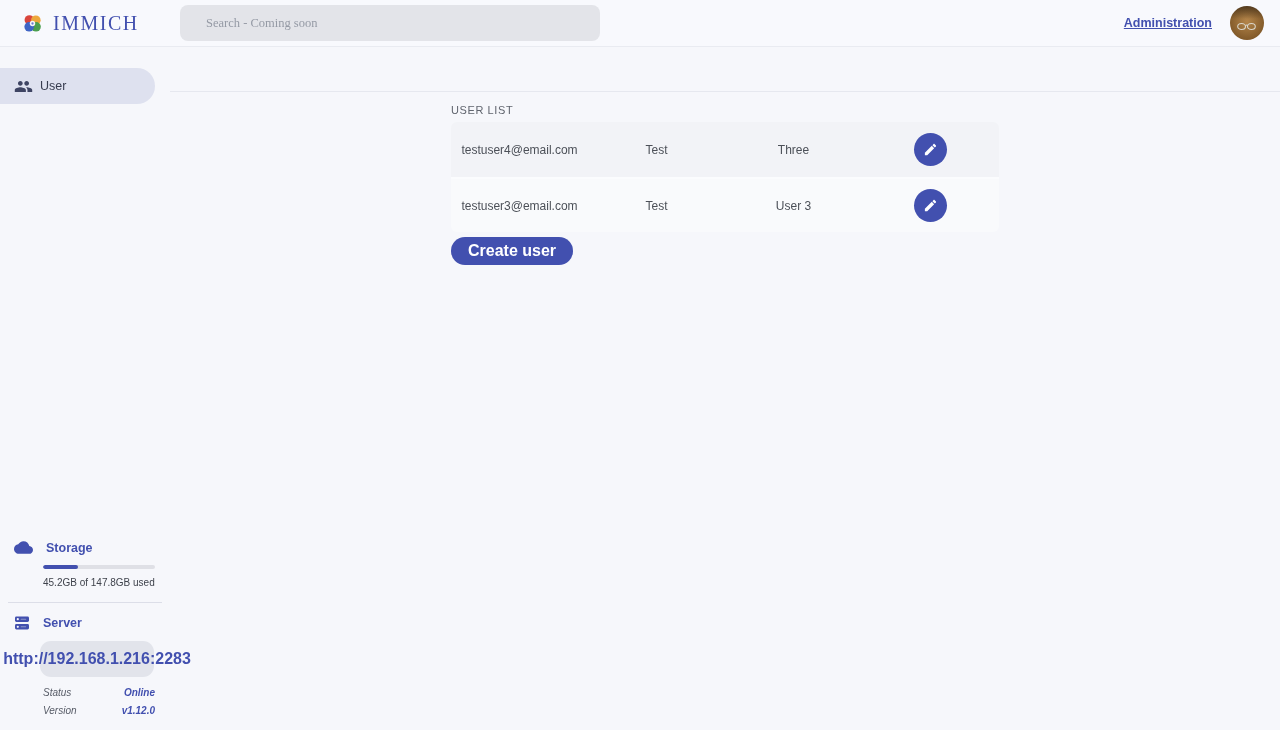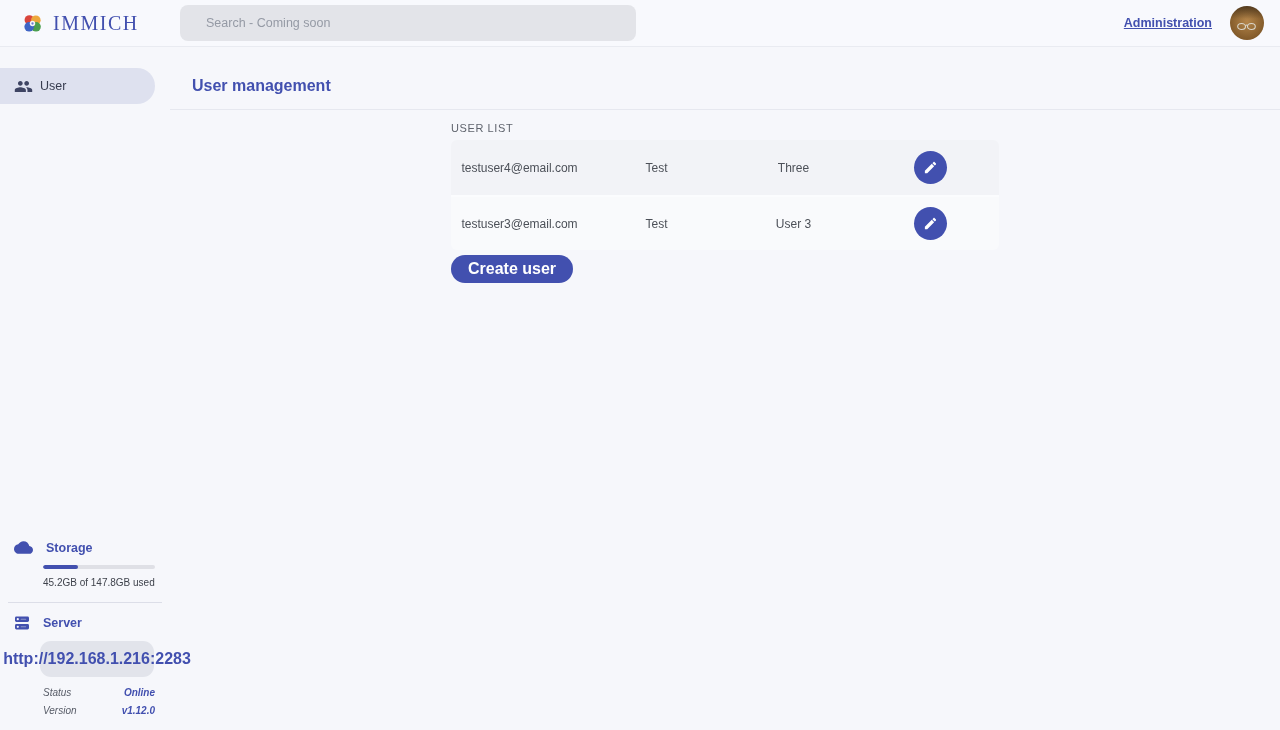--- a/index.html
+++ b/index.html
@@ -24,26 +24,26 @@
   .brand-name {
     font-family:"Liberation Serif", serif;
     font-size:20px;
     letter-spacing:1.5px;
     color:#4250af;
     font-weight:500;
   }
   .search-input {
     position:absolute;
     left:180px; top:5px;
-    width:456px; height:36px;
+    width:420px; height:36px;
     background:#e3e4e9;
     border:none; outline:none;
     border-radius:8px;
     padding:0 12px 0 26px;
-    font-family:Liberation Sans, sans-serif;
+    font-family:Liberation Serif, serif;
     font-size:12.5px;
     color:#555a63;
   }
   .search-input::placeholder { color:#959aa5; }
   .topbar-right { margin-left:auto; display:flex; align-items:center; gap:18px; }
   .admin-link {
     font-size:12.5px;
     font-weight:bold;
     color:#4250af;
     text-decoration:underline;
@@ -245,21 +245,20 @@
         </div>
         <div class="kv">
           <span class="kv-label">Version</span>
           <span class="kv-value">v1.12.0</span>
         </div>
       </div>
     </div>
   </aside>
 
   <main class="main">
-    <h1 class="page-title">User management</h1>
     <div class="title-divider"></div>
 
     <section class="content">
       <div class="section-label">USER LIST</div>
 
 
       <div class="table-body">
 
       <div class="table-row">
           <span>testuser4@email.com</span>

